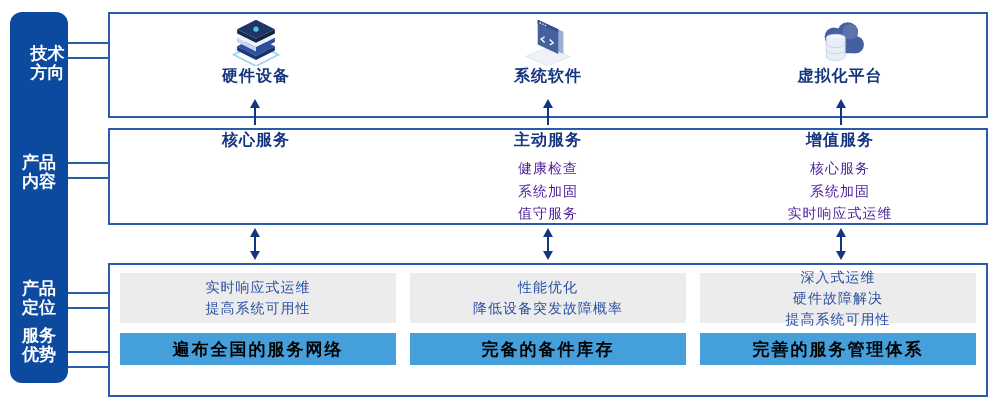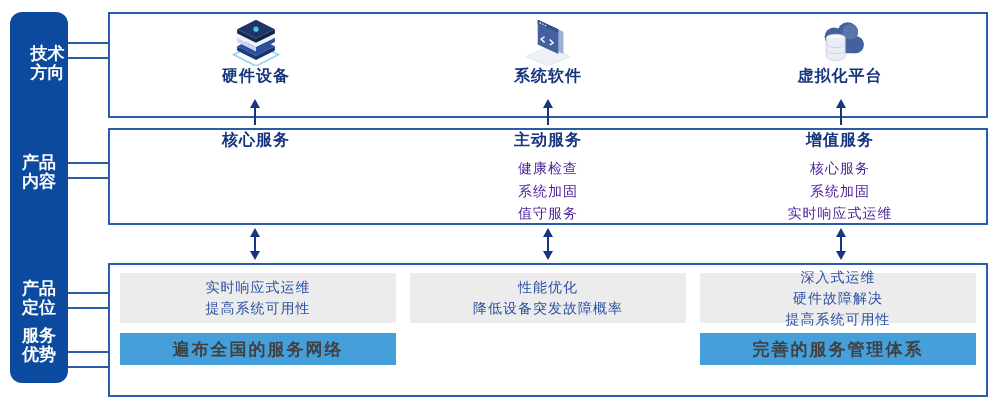--- a/index.html
+++ b/index.html
@@ -43,21 +43,21 @@
   .svc-col { flex:1; display:flex; flex-direction:column; align-items:center; justify-content:space-between;font-family:Liberation Serif, serif; }
   .svc-title { font-size:16px; font-weight:bold; color:#16357f; margin-bottom:5px; letter-spacing:1px; }
   .svc-item { font-size:14px; color:#4c1d95; line-height:19px; letter-spacing:1px; }
 
   
   .bottom-box { top:263px; height:134px; display:flex; gap:14px; padding:8px 10px 10px 10px; }
   .pos-col { flex:1; display:flex; flex-direction:column; }
   .gray-panel { height:50px; background:#ececec; display:flex; flex-direction:column;
                 align-items:center; justify-content:center; margin-bottom:10px; }
   .gray-line { font-size:14px; color:#2a4fa2; line-height:21px; letter-spacing:1px; }
-  .adv-bar { height:32px; background:#459fdb; color:#404040; font-size:17px; font-weight:bold;
+  .adv-bar { height:32px; background:#459fdb; color:#000000; font-size:17px; font-weight:bold;
              display:flex; align-items:center; justify-content:center; letter-spacing:2px; }
 </style>
 </head>
 <body>
 
 <div class="canvas">
 
   <aside class="sidebar">
     <div class="side-label sl-0">
       <span>技术</span>
@@ -209,20 +209,21 @@
         <div class="gray-line">提高系统可用性</div>
       </div>
       <div class="adv-bar">遍布全国的服务网络</div>
     </div>
 
     <div class="pos-col">
       <div class="gray-panel">
         <div class="gray-line">性能优化</div>
         <div class="gray-line">降低设备突发故障概率</div>
       </div>
+      <div class="adv-bar">完备的备件库存</div>
     </div>
 
     <div class="pos-col">
       <div class="gray-panel">
         <div class="gray-line">深入式运维</div>
         <div class="gray-line">硬件故障解决</div>
         <div class="gray-line">提高系统可用性</div>
       </div>
       <div class="adv-bar">完善的服务管理体系</div>
     </div>

